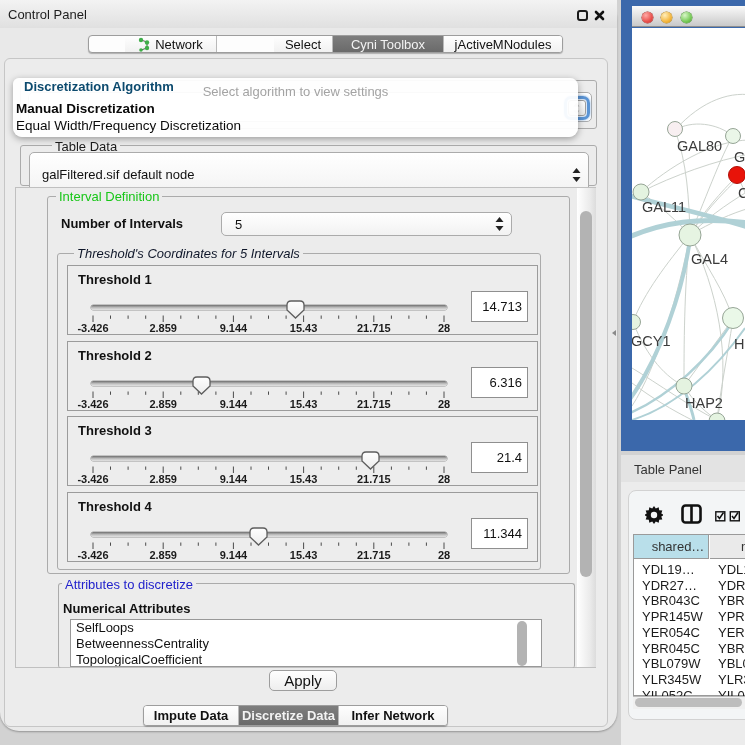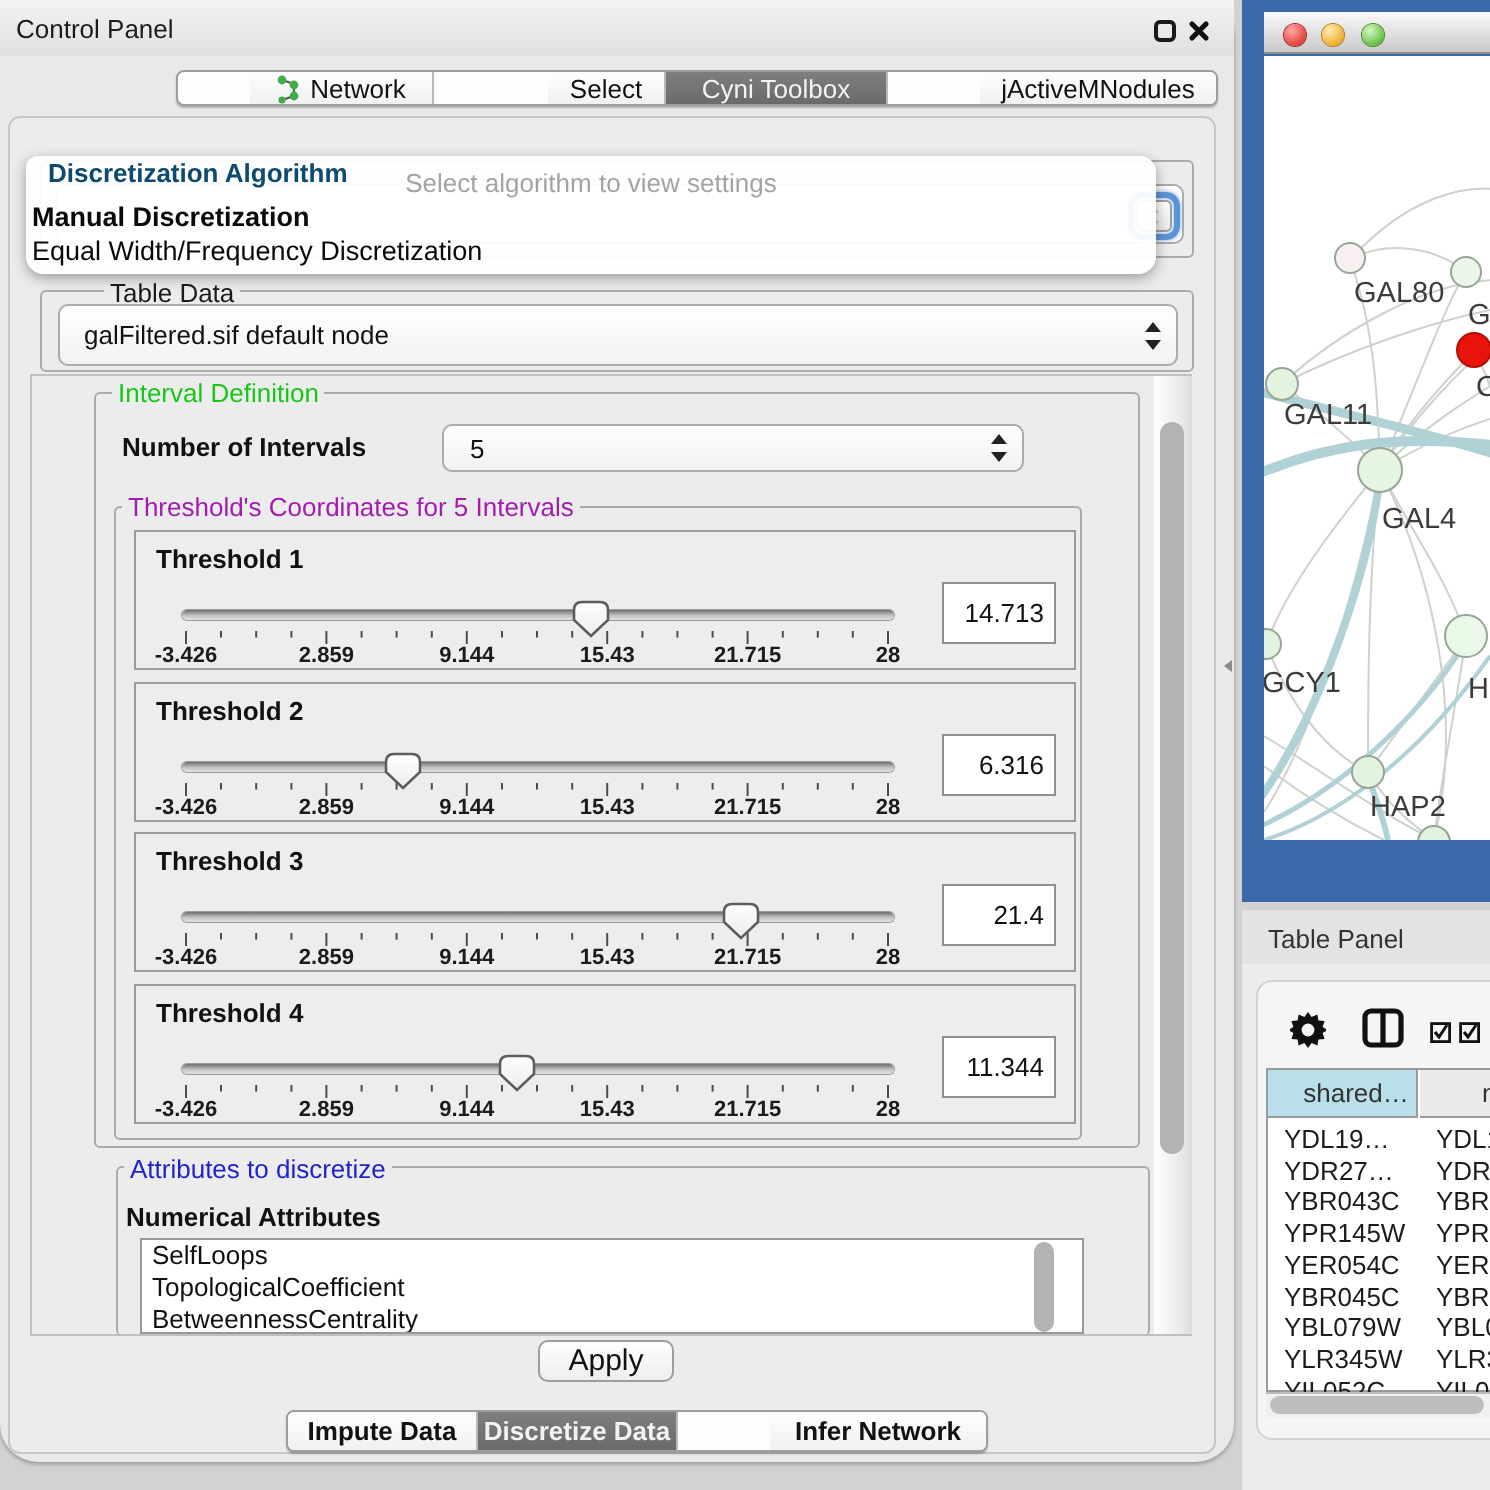--- a/index.html
+++ b/index.html
@@ -11,21 +11,21 @@
 
 #leftwin { left:0; top:0; width:617px; height:731px; background:#e9e9e9; border-bottom-right-radius:6px; box-shadow:0 1px 2px rgba(0,0,0,.3);border-radius:19px; }
 #titlebar { left:0; top:0; width:617px; height:28px; background:linear-gradient(#f3f3f3,#e0e0e0); }
 #titletext { left:8px; top:7px; font-size:13px; color:#1d1d1d; }
 #minico { left:577px; top:10px; width:11px; height:11px; border:2px solid #1a1a1a; border-radius:3px; }
 
 
 
 .segbar { display:flex; height:18px; border:1px solid #9d9d9d; border-radius:4px; background:#fdfdfd; box-shadow:0 1px 1px rgba(0,0,0,.25); overflow:hidden; }
 .seg { display:flex; align-items:center; justify-content:center; font-size:13px; color:#111; background:linear-gradient(#fefefe,#f1f1f1); border-right:1px solid #b9b9b9; padding:0 1px; white-space:nowrap; }
-.seg:last-child { border-right:none;margin-left:46px; }
+.seg:last-child { border-right:none; }
 .seg.dark { background:linear-gradient(#7e7e7e,#6a6a6a); color:#f3f3f3; }
 #toptabs { left:88px; top:35px;padding-left:36px; }
 #bottabs { left:143px; top:705px; }
 
 
 #innerpanel { left:4px; top:58px; width:604px; height:669px; background:#ececec; border:1px solid #c6c6c6; border-radius:6px; }
 
 
 .group { position:absolute; border:1px solid #ababab; border-radius:3px; }
 .grouplabel { position:absolute; font-size:13px; background:#ececec; padding:0 3px; white-space:nowrap; }
@@ -99,21 +99,21 @@
     <div class="abs" style="left:28px; top:92px; width:564px; height:30px; background:#fff; border:1px solid #ababab; border-radius:5px;"></div>
     <div class="abs" style="left:564px; top:96px; width:26px; height:24px; border:3px solid #5b94d4; border-radius:7px; box-shadow:0 0 2.5px #7aa8dc, inset 0 0 2px #7aa8dc;"></div>
     <div class="abs" style="left:568px; top:100px; width:18px; height:16px; background:linear-gradient(#ffffff,#e9e9e9); border:1px solid #9f9f9f; border-radius:3px;"></div>
     <svg class="abs" style="left:572px; top:102px;" width="9" height="13" viewBox="0 0 9 13">
         <path d="M4.5 0.5 L7.5 4.5 H1.5 Z" fill="#c2c2c2"></path>
         <path d="M4.5 12.5 L1.5 8.5 H7.5 Z" fill="#c2c2c2"></path>
       </svg>
 
     <div class="group" style="left:20px; top:145px; width:577px; height:41px;"></div>
     <div class="grouplabel" style="left:52px; top:139px; color:#1c1c1c;">Table Data</div>
-    <div class="combo" style="left:29px; top:152px; width:560px; height:31px;align-items:center;">
+    <div class="combo" style="left:29px; top:152px; width:560px; height:45px;align-items:center;">
       <span style="padding-left:12px;">galFiltered.sif default node</span>
       <svg class="arrows" viewBox="0 0 9 14">
           <path d="M4.5 0 L8.5 5 H0.5 Z" fill="#222"></path>
           <path d="M4.5 14 L0.5 9 H8.5 Z" fill="#222"></path>
         </svg>
     </div>
 
     <div class="abs" style="left:15px; top:187px; width:581px; height:481px; border:1px solid #c0c0c0; background:#ececec;"></div>
     <div class="vtrack" style="left:577px; top:188px; width:19px; height:479px;"></div>
     <div class="vthumb" style="left:580px; top:211px; width:12px; height:366px;"></div>
@@ -123,21 +123,21 @@
     <div class="abs" style="left:61px; top:216px; font-size:13px; font-weight:bold; color:#111;">Number of Intervals</div>
     <div class="combo" style="left:221px; top:212px; width:291px; height:24px;">
       <span style="padding-left:13px;">5</span>
       <svg class="arrows" viewBox="0 0 9 14">
           <path d="M4.5 0 L8.5 5 H0.5 Z" fill="#222"></path>
           <path d="M4.5 14 L0.5 9 H8.5 Z" fill="#222"></path>
         </svg>
     </div>
 
     <div class="group" style="left:57px; top:253px; width:484px; height:317px;"></div>
-    <div class="grouplabel" style="left:61px; top:246px; color:#a21caf;">Threshold's Coordinates for 5 Intervals</div>
+    <div class="grouplabel" style="left:74px; top:246px; color:#0f172a;font-style:italic;">Threshold's Coordinates for 5 Intervals</div>
 
     <div id="thholder">
         <div class="thpanel" style="top:265px;">
           <div class="thlabel">Threshold 1</div>
           <div class="track"></div>
           <svg style="position:absolute;left:0;top:49px;" width="471" height="10" viewBox="0 0 471 10">
             <line x1="25.0" y1="0.5" x2="25.0" y2="7" stroke="#4c4c4c" stroke-width="1"></line>
             <line x1="42.5" y1="0.5" x2="42.5" y2="3.8" stroke="#4c4c4c" stroke-width="1"></line>
             <line x1="60.1" y1="0.5" x2="60.1" y2="3.8" stroke="#4c4c4c" stroke-width="1"></line>
             <line x1="77.7" y1="0.5" x2="77.7" y2="3.8" stroke="#4c4c4c" stroke-width="1"></line>
@@ -305,22 +305,22 @@
           </svg>
           <div class="valbox">11.344</div>
         </div>
       </div>
 
     <div class="group" style="left:58px; top:583px; width:517px; height:85px; border-bottom:none;"></div>
     <div class="grouplabel" style="left:62px; top:577px; color:#2222cc;">Attributes to discretize</div>
     <div class="abs" style="left:63px; top:601px; font-size:13px; font-weight:bold; color:#111;">Numerical Attributes</div>
     <div id="attrlist" class="abs">
       <div>SelfLoops</div>
+      <div>BetweennessCentrality</div>
       <div>TopologicalCoefficient</div>
-      <div>BetweennessCentrality</div>
     </div>
     <div class="vthumb" style="left:517px; top:621px; width:10px; height:45px;"></div>
 
     <div id="applybtn" class="abs">Apply</div>
 
     <div id="bottabs" class="segbar abs" style="height:21px;">
       <div class="seg" style="width:95px; font-weight:bold;">Impute Data</div>
       <div class="seg dark" style="width:100px; font-weight:bold;">Discretize Data</div>
       <div class="seg" style="width:108px; font-weight:bold;">Infer Network</div>
     </div>

